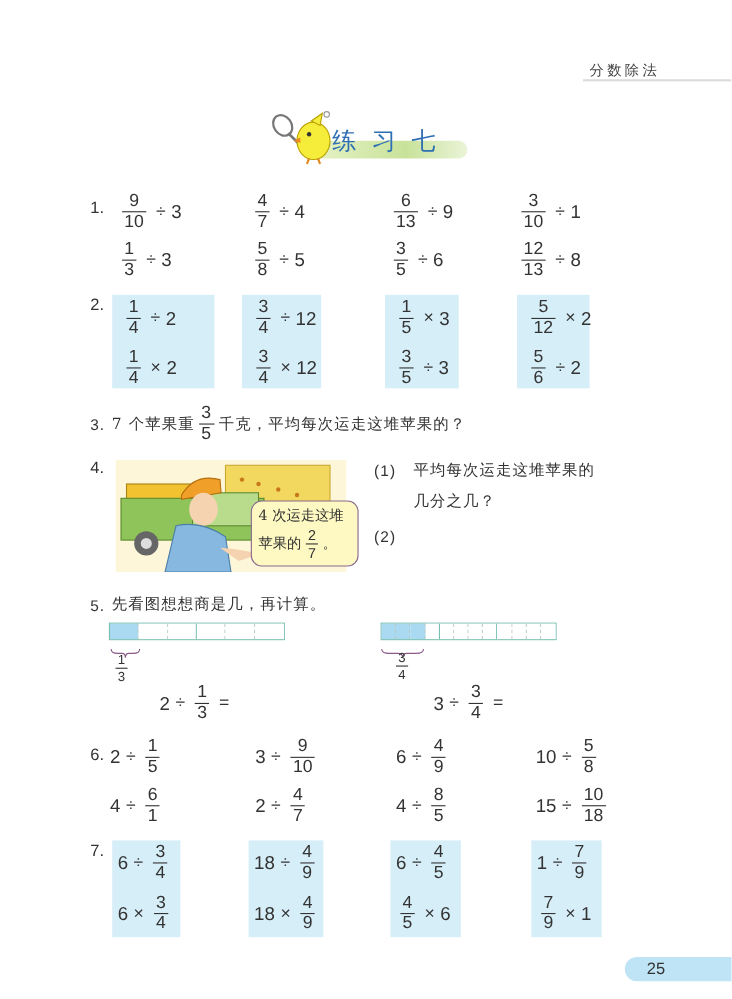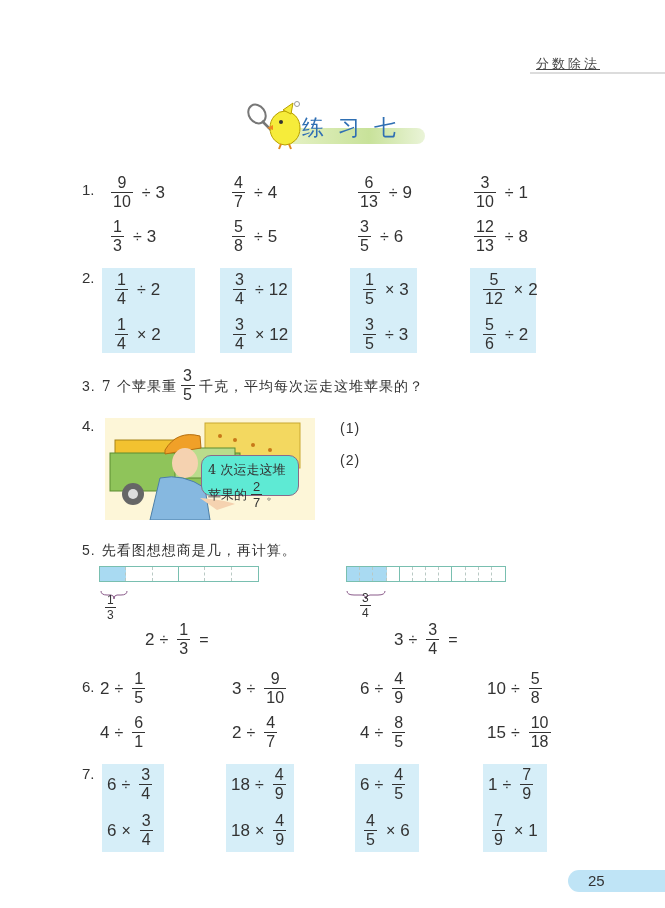--- a/index.html
+++ b/index.html
@@ -1,34 +1,34 @@
 <!DOCTYPE html>
 <html><head>
 <meta charset="utf-8">
 <style>
   html, body { margin:0; padding:0; }
   body { width:665px; height:908px; background:#ffffff; position:relative; overflow:hidden;
          font-family:"Liberation Sans", "DejaVu Sans", sans-serif; color:#333; }
   .abs { position:absolute; }
   .cn { font-family:"DejaVu Serif", "Liberation Serif", serif; color:#333; }
-  .header-title { left:536px; top:55px; font-size:13px; letter-spacing:3px; color:#444;text-decoration:underline; }
+  .header-title { left:536px; top:55px; font-size:13px; letter-spacing:3px; color:#444; }
   .header-rule { left:530px; top:72px; width:135px; height:2px; background:#dcdcdc; }
   .title-band { left:285px; top:128px; width:140px; height:16px; border-radius:10px;
                 background:linear-gradient(90deg,#e6f2c6 0%,#c8e29a 60%,#eaf4d8 100%); }
   .title-text { left:302px; top:113px; font-size:22px; letter-spacing:14px; color:#2f6fb3; font-weight:normal; }
   .chick { left:245px; top:100px; width:62px; height:50px; }
   .num { font-size:15px; color:#333; }
   .expr { display:flex; align-items:center; font-size:17px; color:#333; white-space:nowrap; }
   .frac { display:inline-flex; flex-direction:column; align-items:center; margin:0 4px; line-height:1; }
   .frac .n { font-size:16px; padding:0 2px; }
   .frac .bar { height:1.3px; background:#333; align-self:stretch; margin:1px 0; }
   .frac .d { font-size:16px; padding:0 2px; }
   .op { margin:0 5px; font-size:16px; }
   .box { background:#d6eef8; }
-  .speech { left:201px; top:455px; width:98px; height:41px; background:#5eead4; border:1.5px solid #8a6a8a; border-radius:10px;
+  .speech { left:228px; top:455px; width:98px; height:60px; background:#fef9c3; border:1.5px solid #8a6a8a; border-radius:10px;
             font-size:13px; line-height:24px; padding:2px 6px; box-sizing:border-box; }
   .q-text { font-size:14px; line-height:28px; letter-spacing:1px; }
   .bar-wrap { display:flex; height:16px; border:1px solid #79bfb0; box-sizing:border-box; }
   .cell { height:100%; box-sizing:border-box; }
   .page-badge { left:568px; top:870px; width:100px; height:22px; background:#bfe4f6; border-radius:12px 0 0 12px; }
   .page-num { left:588px; top:872px; font-size:15px; color:#333; }
 </style>
 </head>
 <body>
 
@@ -244,20 +244,24 @@
       <span class="n" style="font-size:13px">2</span>
       <span class="bar"></span>
       <span class="d" style="font-size:13px">7</span>
     </span>
     <span>。</span>
   </div>
 </div>
 <div class="abs cn q-text" style="left:340px;top:414px;">
   <div style="display:flex;">
     <span style="width:36px;font-family:'Liberation Sans',sans-serif;">(1)</span>
+    <div>
+      <div>平均每次运走这堆苹果的</div>
+      <div>几分之几？</div>
+    </div>
   </div>
   <div style="display:flex;margin-top:4px;">
     <span style="width:36px;font-family:'Liberation Sans',sans-serif;">(2)</span>
   </div>
 </div>
 
 <div class="abs cn q-text" style="left:82px;top:536px;display:flex;">
   <span style="margin-right:6px;font-family:'Liberation Sans',sans-serif;">5.</span>
   <span>先看图想想商是几，再计算。</span>
 </div>

